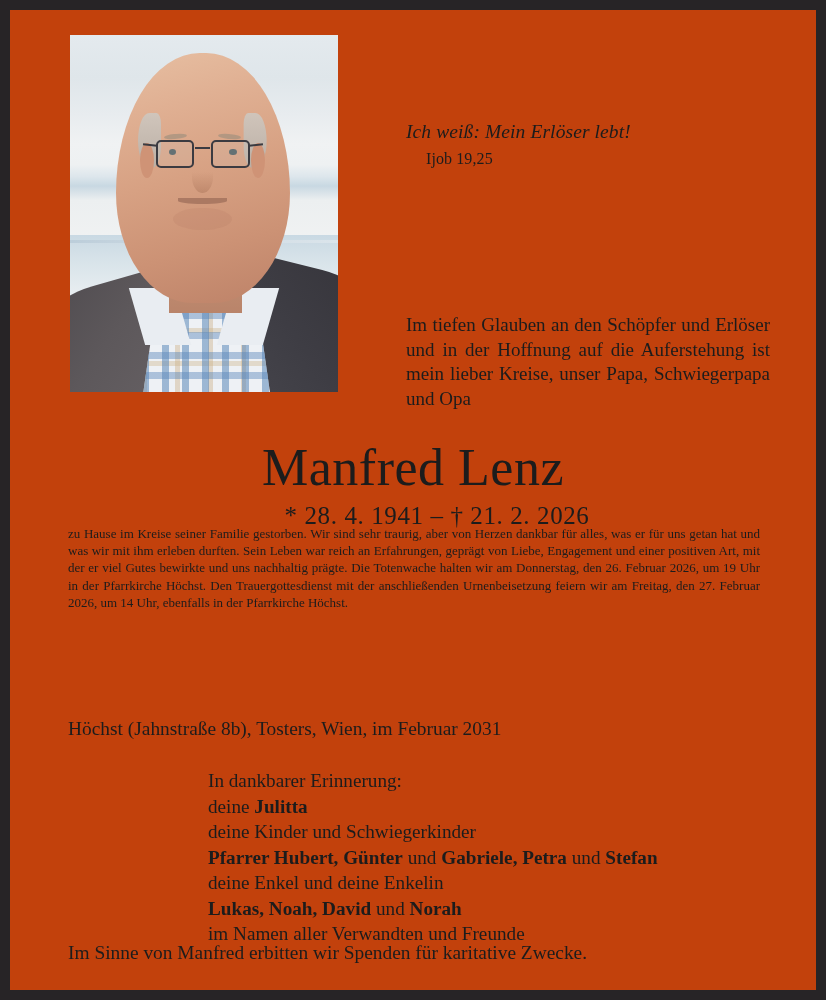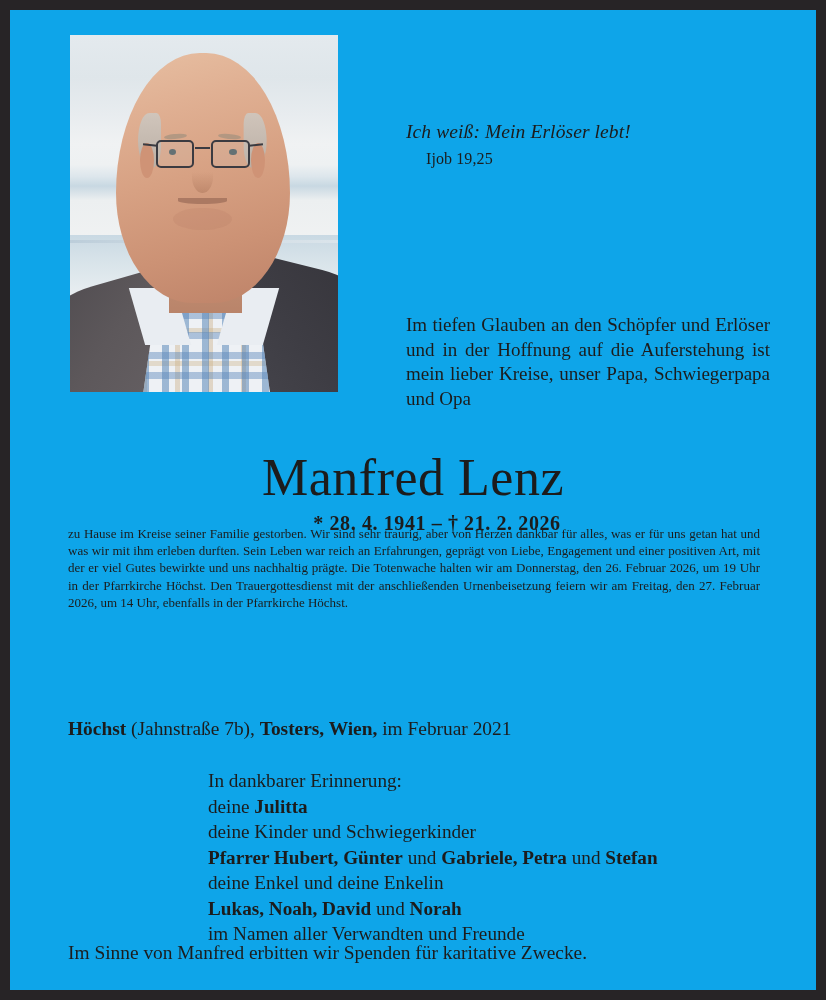--- a/index.html
+++ b/index.html
@@ -22,21 +22,21 @@
     height: 1000px;
     box-sizing: border-box;
     background: #272426;
     padding: 10px;
   }
   #obituary-inner {
     position: relative;
     width: 100%;
     height: 100%;
     box-sizing: border-box;
-    background: #0ea5e9;
+    background: #c2410c;
     overflow: hidden;
   }
 
   
   #top-area {
     position: absolute;
     left: 0;
     top: 0;
     width: 806px;
     height: 390px;
@@ -281,33 +281,33 @@
     line-height: 1.30;
     text-align: justify;
     text-justify: inter-word;
     hyphens: manual;
   }
 
   
   #name-block {
     position: absolute;
     left: 0;
-    top: 442px;
+    top: 432px;
     width: 806px;
     text-align: center;
   }
   #deceased-name {
     font-size: 52px;
     line-height: 1;
     letter-spacing: .5px;
     white-space: nowrap;
   }
   #life-dates {
-    font-size: 20px;
-    font-weight: bold;
+    font-size: 25px;
+    font-weight: normal;
     letter-spacing: .6px;
     margin-top: 8px;
     margin-left: 48px;
   }
 
   
   #body-paragraph {
     position: absolute;
     left: 58px;
     top: 515px;
@@ -319,21 +319,21 @@
   }
 
   
   #place-line {
     position: absolute;
     left: 58px;
     top: 708px;
     width: 700px;
     font-size: 19.4px;
   }
-  #place-line b { font-weight: bold; }
+  #place-line b { font-weight: normal; }
 
   
   #mourners-block {
     position: absolute;
     left: 198px;
     top: 758px;
     width: 560px;
     font-size: 19.2px;
     line-height: 1.33;
   }
@@ -397,21 +397,21 @@
     </div>
 
     <div id="name-block">
       <div id="deceased-name">Manfred Lenz</div>
       <div id="life-dates">* 28. 4. 1941 – † 21. 2. 2026</div>
     </div>
 
     <div id="body-paragraph">zu Hause im Kreise seiner Familie gestorben. Wir sind sehr traurig, aber von Herzen dankbar für alles, was er für uns getan hat und was wir mit ihm erleben durften. Sein Leben war reich an Erfahrungen, geprägt von Liebe, Engagement und einer positiven Art, mit der er viel Gutes bewirkte und uns nachhaltig prägte. Die Totenwache halten wir am Donnerstag, den 26. Februar 2026, um 19 Uhr in der Pfarrkirche Höchst. Den Trauergottesdienst mit der anschließenden Urnenbeisetzung feiern wir am Freitag, den 27. Februar 2026, um 14 Uhr, ebenfalls in der Pfarrkirche Höchst.</div>
 
     <div id="place-line">
-      <b>Höchst</b><span> (Jahnstraße 7b), </span><b>Tosters, Wien,</b><span> im Februar 2021</span>
+      <b>Höchst</b><span> (Jahnstraße 8b), </span><b>Tosters, Wien,</b><span> im Februar 2031</span>
     </div>
 
     <div id="mourners-block">
       <div class="m-line">In dankbarer Erinnerung:</div>
       <div class="m-line"><span>deine </span><b>Julitta</b></div>
       <div class="m-line">deine Kinder und Schwiegerkinder</div>
       <div class="m-line"><b>Pfarrer Hubert, Günter</b><span> und </span><b>Gabriele, Petra</b><span> und </span><b>Stefan</b></div>
       <div class="m-line">deine Enkel und deine Enkelin</div>
       <div class="m-line"><b>Lukas, Noah, David</b><span> und </span><b>Norah</b></div>
       <div class="m-line">im Namen aller Verwandten und Freunde</div>

